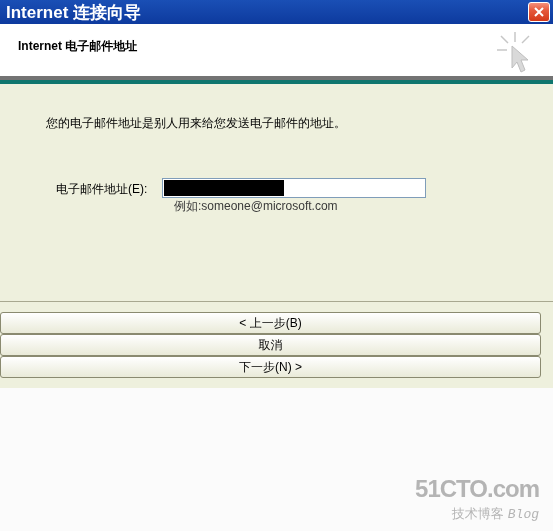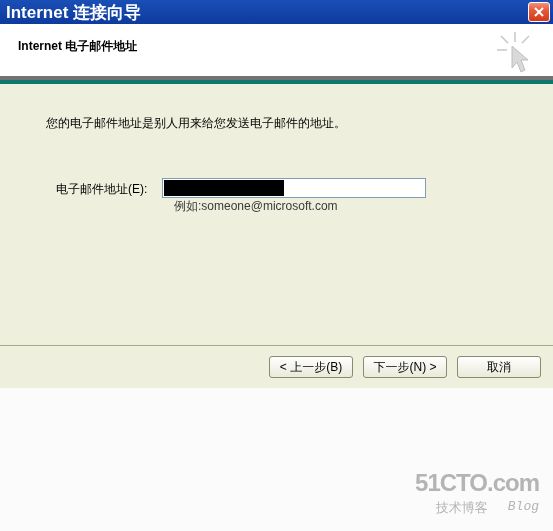--- a/index.html
+++ b/index.html
@@ -109,21 +109,21 @@
       color: #3a3a3a;
       font-size: 12px;
       font-family: Tahoma, "SimSun", sans-serif;
     }
     .button-bar {
       border-top: 1px solid #a8a890;
       background: #eef0dd;
       padding: 10px 12px 12px 0;
       display: flex;
       justify-content: flex-end;
-      gap: 10px;
+      flex-direction: column;
     }
     .btn {
       min-width: 84px;
       height: 22px;
       background: linear-gradient(to bottom, #ffffff, #e9ead8);
       border: 1px solid #8a8a70;
       border-radius: 3px;
       font-size: 12px;
       font-family: Tahoma, "SimSun", sans-serif;
       cursor: pointer;
@@ -135,37 +135,38 @@
     .below-area {
       position: absolute;
       top: 388px;
       left: 0;
       right: 0;
       bottom: 0;
       background: #fbfbfb;
     }
     .watermark {
       position: absolute;
-      bottom: 14px;
+      bottom: 8px;
       right: 14px;
       text-align: right;
       color: #b4b4b4;
       font-family: Arial, sans-serif;
     }
     .watermark-main {
       font-size: 24px;
       font-weight: bold;
       letter-spacing: -1px;
     }
     .watermark-sub {
       font-size: 13px;
       margin-top: 2px;
       display: flex;
+      align-items: center;
       justify-content: flex-end;
-      gap: 20px;
+      gap: 4px;
     }
     .watermark-sub .cn { font-family: "SimSun","宋体",sans-serif; }
     .watermark-sub .en { font-style: italic; font-family: Liberation Mono, monospace; }
   </style>
 </head>
 <body>
 
 <div class="dialog">
   <div class="titlebar">
     <span class="titlebar-title">Internet 连接向导</span>
@@ -199,22 +200,22 @@
         <div class="black-block"></div>
       </div>
     </div>
     <div class="example-row">
       <span>例如:</span><span>someone@microsoft.com</span>
     </div>
   </div>
 
   <div class="button-bar">
     <button class="btn">&lt; 上一步(B)</button>
+    <button class="btn">取消</button>
     <button class="btn">下一步(N) &gt;</button>
-    <button class="btn">取消</button>
   </div>
 </div>
 
 <div class="below-area">
   <div class="watermark">
     <div class="watermark-main">51CTO.com</div>
     <div class="watermark-sub">
       <span class="cn">技术博客</span>
       <span class="en">Blog</span>
     </div>

